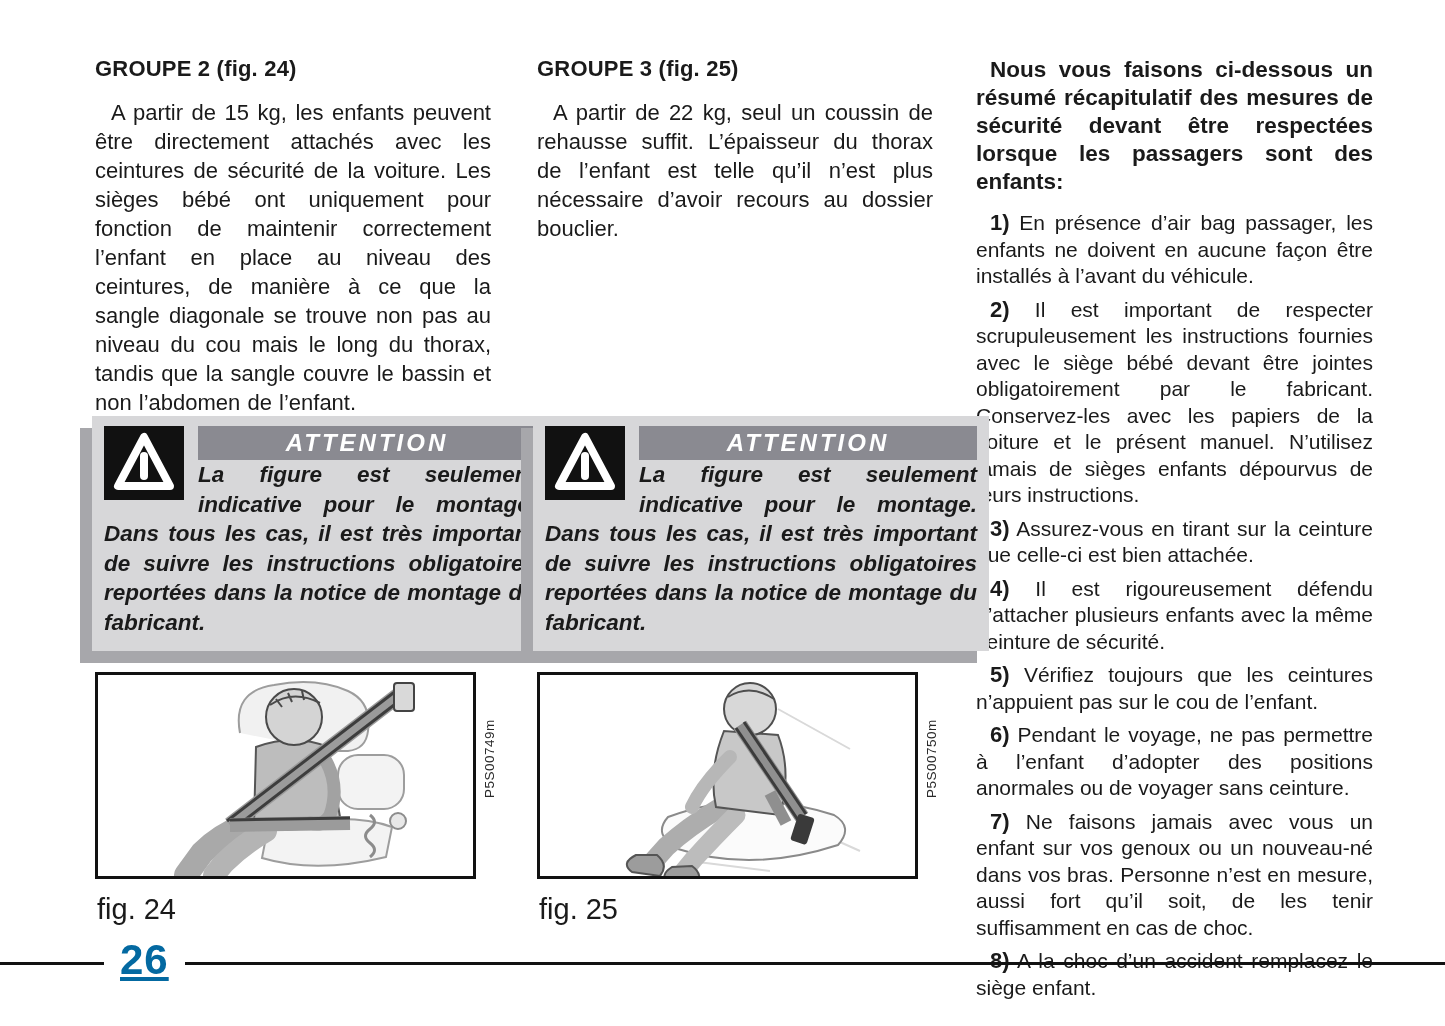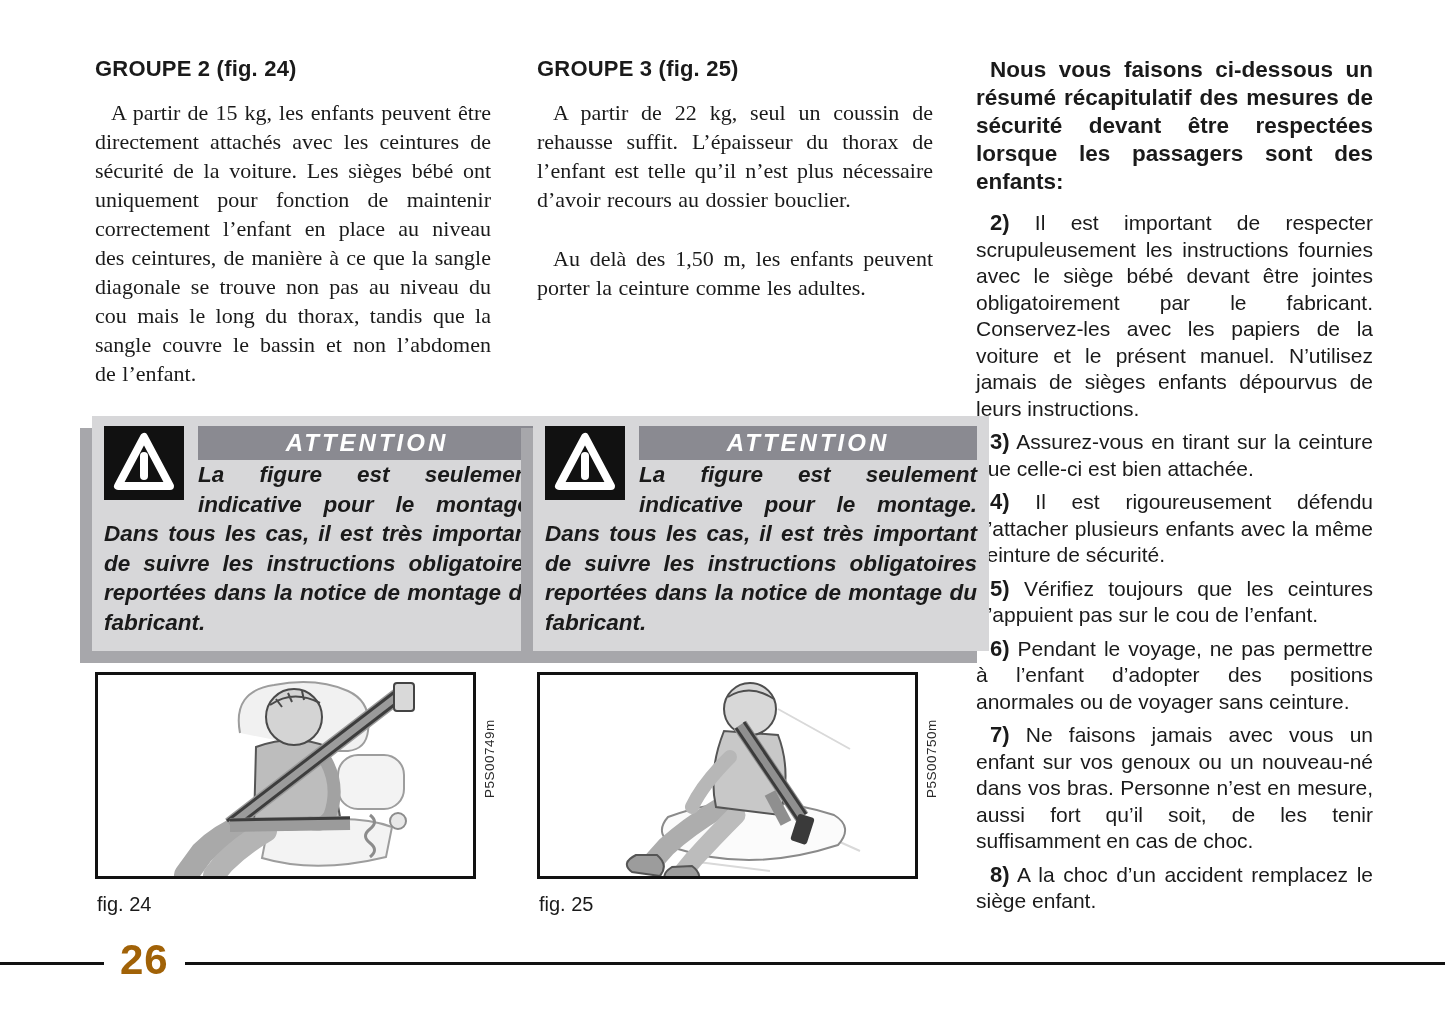--- a/index.html
+++ b/index.html
@@ -16,21 +16,21 @@
   .page{position:relative;width:1445px;height:1026px;background:var(--paper);}
 
   
   .col{position:absolute;top:56px;width:396px;}
   #col1{left:95px;}
   #col2{left:537px;}
   #col3{left:976px;width:397px;}
 
   .col h2{font-size:22px;font-weight:700;letter-spacing:0.2px;margin-bottom:16px;}
   .body-p{font-size:22px;line-height:29px;text-align:justify;text-indent:16px;
-    margin-bottom:30px;word-spacing:1px;font-family:Liberation Serif, serif;}
+    margin-bottom:10px;word-spacing:1px;}
 
   #col3 .intro{font-size:22.5px;font-weight:700;line-height:28px;text-align:justify;
     text-indent:14px;margin-bottom:14px;}
   #col3 .item{font-size:21px;line-height:26.5px;text-align:justify;text-indent:14px;
     margin-bottom:7px;}
   #col3 .item b{font-size:22px;}
 
   
   .attn{position:absolute;top:416px;width:456px;background:var(--attention-bg);
     padding:10px 12px 14px 12px;box-shadow:-12px 12px 0 0 var(--bevel);}
@@ -48,49 +48,49 @@
   .fig-frame{position:absolute;top:672px;width:381px;height:207px;background:#fff;
     border:3px solid var(--frame);}
   #fig1{left:95px;}
   #fig2{left:537px;}
   .fig-frame svg{display:block;width:100%;height:100%;}
   .fig-code{position:absolute;top:676px;width:122px;height:17px;font-size:13.5px;
     letter-spacing:0.5px;color:#2a2a2a;transform-origin:0 0;
     transform:rotate(-90deg) translateX(-100%);white-space:nowrap;}
   #fig1-code{left:482px;}
   #fig2-code{left:924px;}
-  .fig-caption{position:absolute;top:893px;font-size:20px;color:var(--ink);}
+  .fig-caption{position:absolute;top:893px;font-size:29px;color:var(--ink);}
   #fig1-caption{left:97px;}
   #fig2-caption{left:539px;}
 
   
   .footer-line{position:absolute;left:0;top:962px;width:1445px;height:3px;
     background:var(--frame);}
   .page-number{position:absolute;left:104px;top:936px;background:var(--paper);
-    padding:0 16px;font-size:42px;font-weight:700;letter-spacing:1px;color:#a16207;
-    font-stretch:condensed;}
+    padding:0 16px;font-size:42px;font-weight:700;letter-spacing:1px;color:#0369a1;
+    font-stretch:condensed;text-decoration:underline;}
 </style>
 </head>
 <body>
 
 <div class="page">
 
   <section class="col" id="col1">
     <h2>GROUPE 2 (fig. 24)</h2>
     <p class="body-p">A partir de 15 kg, les enfants peuvent être directement attachés avec les ceintures de sécurité de la voiture. Les sièges bébé ont uniquement pour fonction de maintenir correctement l’enfant en place au niveau des ceintures, de manière à ce que la sangle diagonale se trouve non pas au niveau du cou mais le long du thorax, tandis que la sangle couvre le bassin et non l’abdomen de l’enfant.</p>
   </section>
 
   <section class="col" id="col2">
     <h2>GROUPE 3 (fig. 25)</h2>
     <p class="body-p">A partir de 22 kg, seul un coussin de rehausse suffit. L’épaisseur du thorax de l’enfant est telle qu’il n’est plus nécessaire d’avoir recours au dossier bouclier.</p>
-    <p class="body-p">Au delà des 1,50 m, les enfants peuvent porter la ceinture comme les adultes.</p>
   </section>
 
   <section class="col" id="col3">
     <p class="intro">Nous vous faisons ci-dessous un résumé récapitulatif des mesures de sécurité devant être respectées lorsque les passagers sont des enfants:</p>
+    <p class="item"><b>1)</b> <span>En présence d’air bag passager, les enfants ne doivent en aucune façon être installés à l’avant du véhicule.</span></p>
     <p class="item"><b>2)</b> <span>Il est important de respecter scrupuleusement les instructions fournies avec le siège bébé devant être jointes obligatoirement par le fabricant. Conservez-les avec les papiers de la voiture et le présent manuel. N’utilisez jamais de sièges enfants dépourvus de leurs instructions.</span></p>
     <p class="item"><b>3)</b> <span>Assurez-vous en tirant sur la ceinture que celle-ci est bien attachée.</span></p>
     <p class="item"><b>4)</b> <span>Il est rigoureusement défendu d’attacher plusieurs enfants avec la même ceinture de sécurité.</span></p>
     <p class="item"><b>5)</b> <span>Vérifiez toujours que les ceintures n’appuient pas sur le cou de l’enfant.</span></p>
     <p class="item"><b>6)</b> <span>Pendant le voyage, ne pas permettre à l’enfant d’adopter des positions anormales ou de voyager sans ceinture.</span></p>
     <p class="item"><b>7)</b> <span>Ne faisons jamais avec vous un enfant sur vos genoux ou un nouveau-né dans vos bras. Personne n’est en mesure, aussi fort qu’il soit, de les tenir suffisamment en cas de choc.</span></p>
     <p class="item"><b>8)</b> <span>A la choc d’un accident remplacez le siège enfant.</span></p>
   </section>
 
   <aside class="attn" id="attn1">

